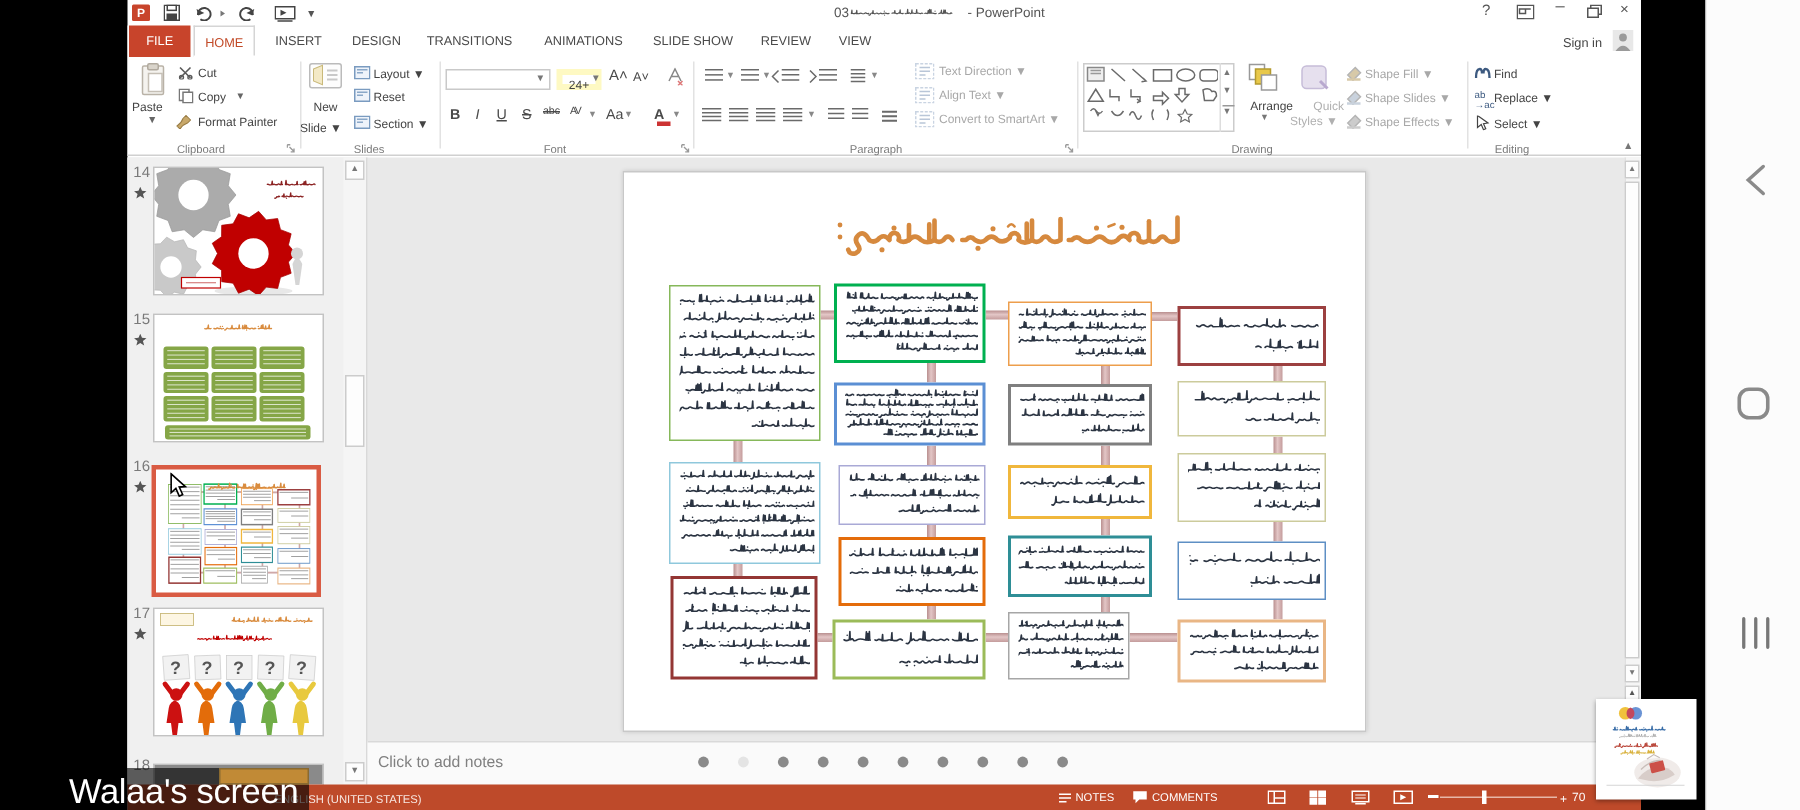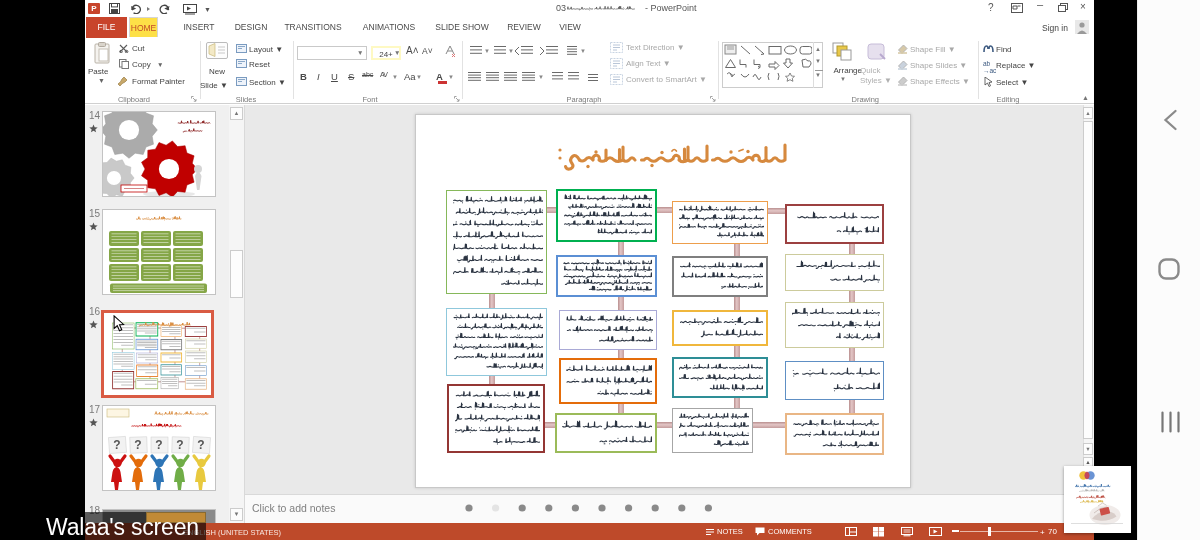--- a/index.html
+++ b/index.html
@@ -48,40 +48,40 @@
     <path d="M2 3 h4 v3 h-4 z M6.5 3 h3" stroke="#555" fill="none"></path>
   </svg>
 <div class="abs" style="left:1037px;top:-2px;font-size:11px;color:#555">–</div>
 <svg class="abs" style="left:1058px;top:3px" width="10" height="9">
     <rect x="2.5" y="0.5" width="7" height="6" fill="none" stroke="#555"></rect>
     <rect x="0.5" y="2.5" width="7" height="6" fill="#fff" stroke="#555"></rect>
   </svg>
 <div class="abs" style="left:1080px;top:1px;font-size:10px;color:#555">×</div>
 <div class="abs" style="left:85px;top:17px;width:1009px;height:21px;background:#fff"></div>
 <div class="abs" style="left:86px;top:17px;width:41px;height:21px;background:#C8442B;color:#fff;font-size:8.5px;text-align:center;line-height:21px">FILE</div>
-<div class="abs" style="left:129px;top:17px;width:29px;height:21px;background:#fde047;border:1px solid #d5d5d5;border-bottom:none;color:#C24B29;font-size:8.5px;text-align:center;line-height:21px">HOME</div>
+<div class="abs" style="left:129px;top:17px;width:41px;height:21px;background:#ffffff;border:1px solid #d5d5d5;border-bottom:none;color:#C24B29;font-size:8.5px;text-align:center;line-height:21px">HOME</div>
 <div class="abs" style="left:154px;top:17px;width:90px;height:21px;color:#4a4a4a;font-size:8.5px;text-align:center;line-height:21px">INSERT</div>
 <div class="abs" style="left:206px;top:17px;width:90px;height:21px;color:#4a4a4a;font-size:8.5px;text-align:center;line-height:21px">DESIGN</div>
 <div class="abs" style="left:268px;top:17px;width:90px;height:21px;color:#4a4a4a;font-size:8.5px;text-align:center;line-height:21px">TRANSITIONS</div>
 <div class="abs" style="left:344px;top:17px;width:90px;height:21px;color:#4a4a4a;font-size:8.5px;text-align:center;line-height:21px">ANIMATIONS</div>
 <div class="abs" style="left:417px;top:17px;width:90px;height:21px;color:#4a4a4a;font-size:8.5px;text-align:center;line-height:21px">SLIDE SHOW</div>
 <div class="abs" style="left:479px;top:17px;width:90px;height:21px;color:#4a4a4a;font-size:8.5px;text-align:center;line-height:21px">REVIEW</div>
 <div class="abs" style="left:525px;top:17px;width:90px;height:21px;color:#4a4a4a;font-size:8.5px;text-align:center;line-height:21px">VIEW</div>
 <div class="abs" style="left:85px;top:38px;width:1009px;height:66px;background:#fff;border-bottom:1px solid #d0d0d0"></div>
 <div class="abs" style="left:129px;top:37px;width:45px;height:1px;background:#fff"></div>
 <div class="abs" style="left:200px;top:41px;width:1px;height:58px;background:#e2e2e2"></div>
 <div class="abs" style="left:293px;top:41px;width:1px;height:58px;background:#e2e2e2"></div>
 <div class="abs" style="left:462px;top:41px;width:1px;height:58px;background:#e2e2e2"></div>
 <div class="abs" style="left:718px;top:41px;width:1px;height:58px;background:#e2e2e2"></div>
 <div class="abs" style="left:978px;top:41px;width:1px;height:58px;background:#e2e2e2"></div>
 <div class="abs lbl" style="left:94px;top:95px;width:80px;text-align:center">Clipboard</div>
 <div class="abs lbl" style="left:206px;top:95px;width:80px;text-align:center">Slides</div>
 <div class="abs lbl" style="left:330px;top:95px;width:80px;text-align:center">Font</div>
 <div class="abs lbl" style="left:544px;top:95px;width:80px;text-align:center">Paragraph</div>
-<div class="abs lbl" style="left:799px;top:95px;width:80px;text-align:right">Drawing</div>
+<div class="abs lbl" style="left:821px;top:95px;width:80px;text-align:left">Drawing</div>
 <div class="abs lbl" style="left:968px;top:95px;width:80px;text-align:center">Editing</div>
 <svg class="abs" style="left:191px;top:96px" width="7" height="7">
     <path d="M0.5 0.5 v2 M0.5 0.5 h2 M2 2 l3 3 M5 3 v2.2 h-2.2" stroke="#999" fill="none" stroke-width="0.9"></path>
   </svg>
 <svg class="abs" style="left:454px;top:96px" width="7" height="7">
     <path d="M0.5 0.5 v2 M0.5 0.5 h2 M2 2 l3 3 M5 3 v2.2 h-2.2" stroke="#999" fill="none" stroke-width="0.9"></path>
   </svg>
 <svg class="abs" style="left:710px;top:96px" width="7" height="7">
     <path d="M0.5 0.5 v2 M0.5 0.5 h2 M2 2 l3 3 M5 3 v2.2 h-2.2" stroke="#999" fill="none" stroke-width="0.9"></path>
   </svg>
@@ -125,21 +125,21 @@
     <path d="M2 2.5 h7 M2 4.5 h4" stroke="#8aa8c8" stroke-width="1"></path>
   </svg>
 <div class="abs" style="left:249px;top:60px;font-size:8px;color:#444">Reset</div>
 <svg class="abs" style="left:236px;top:77px" width="11" height="9">
     <rect x="0.5" y="0.5" width="10" height="8" fill="#eef3fa" stroke="#7a9bc0"></rect>
     <path d="M2 2.5 h7 M2 4.5 h4" stroke="#8aa8c8" stroke-width="1"></path>
   </svg>
 <div class="abs" style="left:249px;top:78px;font-size:8px;color:#444">Section ▼</div>
 <div class="abs" style="left:297px;top:46px;width:70px;height:14px;border:1px solid #c9c9c9"></div>
 <div class="abs" style="left:357px;top:49px;font-size:6.5px;color:#777">▼</div>
-<div class="abs" style="left:371px;top:46px;width:30px;height:14px;border:2px solid #fef9c3;font-size:8px;color:#444;text-align:center;line-height:13px">24+</div>
+<div class="abs" style="left:371px;top:46px;width:30px;height:14px;border:4px solid #fef9c3;font-size:8px;color:#444;text-align:center;line-height:13px">24+</div>
 <div class="abs" style="left:394px;top:49px;font-size:6.5px;color:#777">▼</div>
 <div class="abs" style="left:406px;top:45px;font-size:10px;color:#4a4a4a">A˄</div>
 <div class="abs" style="left:422px;top:46px;font-size:8.5px;color:#4a4a4a">A˅</div>
 <svg class="abs" style="left:444px;top:45px" width="12" height="12">
     <path d="M2 9 L6 1 L10 9 M3.5 6 h5" stroke="#888" fill="none"></path>
     <path d="M8 9 l3 3 M11 9 l-3 3" stroke="#d77" stroke-width="1"></path>
   </svg>
 <div class="abs" style="left:300px;top:71px;font-size:9.5px;color:#4a4a4a;font-weight:bold">B</div>
 <div class="abs" style="left:317px;top:71px;font-size:9.5px;color:#4a4a4a;font-style:italic">I</div>
 <div class="abs" style="left:331px;top:71px;font-size:9.5px;color:#4a4a4a;text-decoration:underline">U</div>
@@ -271,21 +271,21 @@
     <rect x="1" y="1" width="10" height="10" fill="#fff" stroke="#999"></rect>
     <rect x="5" y="4" width="10" height="10" fill="#e8c84a" stroke="#b49a2e"></rect>
     <rect x="9" y="8" width="10" height="10" fill="#fff" stroke="#999"></rect>
   </svg>
 <div class="abs" style="left:826px;top:66px;width:36px;text-align:right;font-size:8px;color:#444">Arrange</div>
 <div class="abs" style="left:840px;top:76px;font-size:6px;color:#777">▼</div>
 <svg class="abs" style="left:866px;top:42px" width="21" height="20">
     <rect x="2" y="2" width="16" height="15" rx="3" fill="#e6e0ee" stroke="#c6bcd8"></rect>
     <path d="M14 12 l5 5" stroke="#b9a9cf" stroke-width="2"></path>
   </svg>
-<div class="abs" style="left:860px;top:66px;width:36px;text-align:left;font-size:8px;color:#b0b0b0">Quick</div>
+<div class="abs" style="left:860px;top:66px;width:36px;text-align:right;font-size:8px;color:#b0b0b0">Quick</div>
 <div class="abs" style="left:860px;top:76px;width:36px;text-align:left;font-size:8px;color:#b0b0b0">Styles ▼</div>
 <svg class="abs" style="left:897px;top:44px" width="11" height="10">
     <path d="M1.5 6 l5-5 3.5 3.5 -5 5 z" fill="#d7c9a8" stroke="#b5b5b5"></path>
     <path d="M1 9 h9" stroke="#d7c9a8" stroke-width="1.6"></path>
   </svg>
 <div class="abs" style="left:910px;top:45px;font-size:8px;color:#a8a8a8">Shape Fill ▼</div>
 <svg class="abs" style="left:897px;top:60px" width="11" height="10">
     <path d="M1.5 6 l5-5 3.5 3.5 -5 5 z" fill="#c9d2dd" stroke="#b5b5b5"></path>
     <path d="M1 9 h9" stroke="#c9d2dd" stroke-width="1.6"></path>
   </svg>

